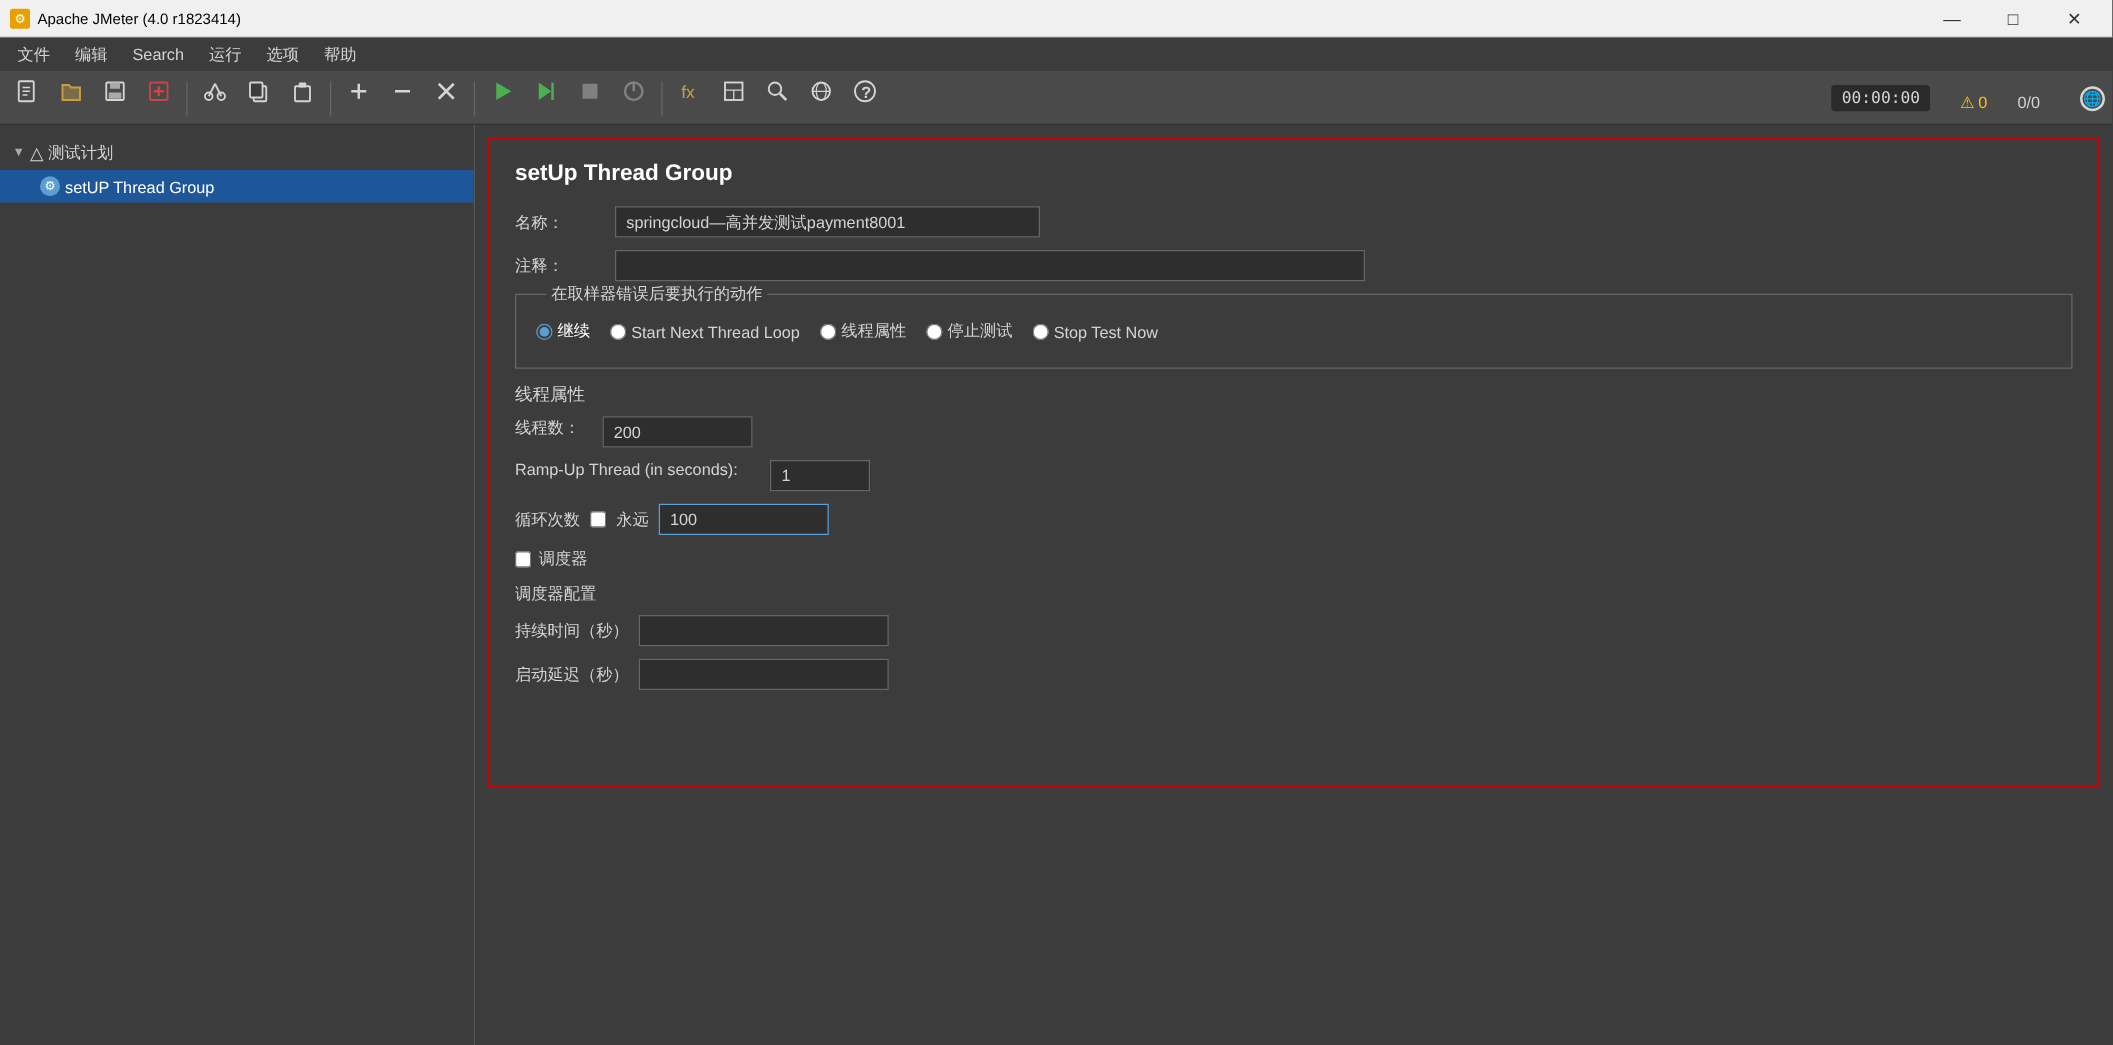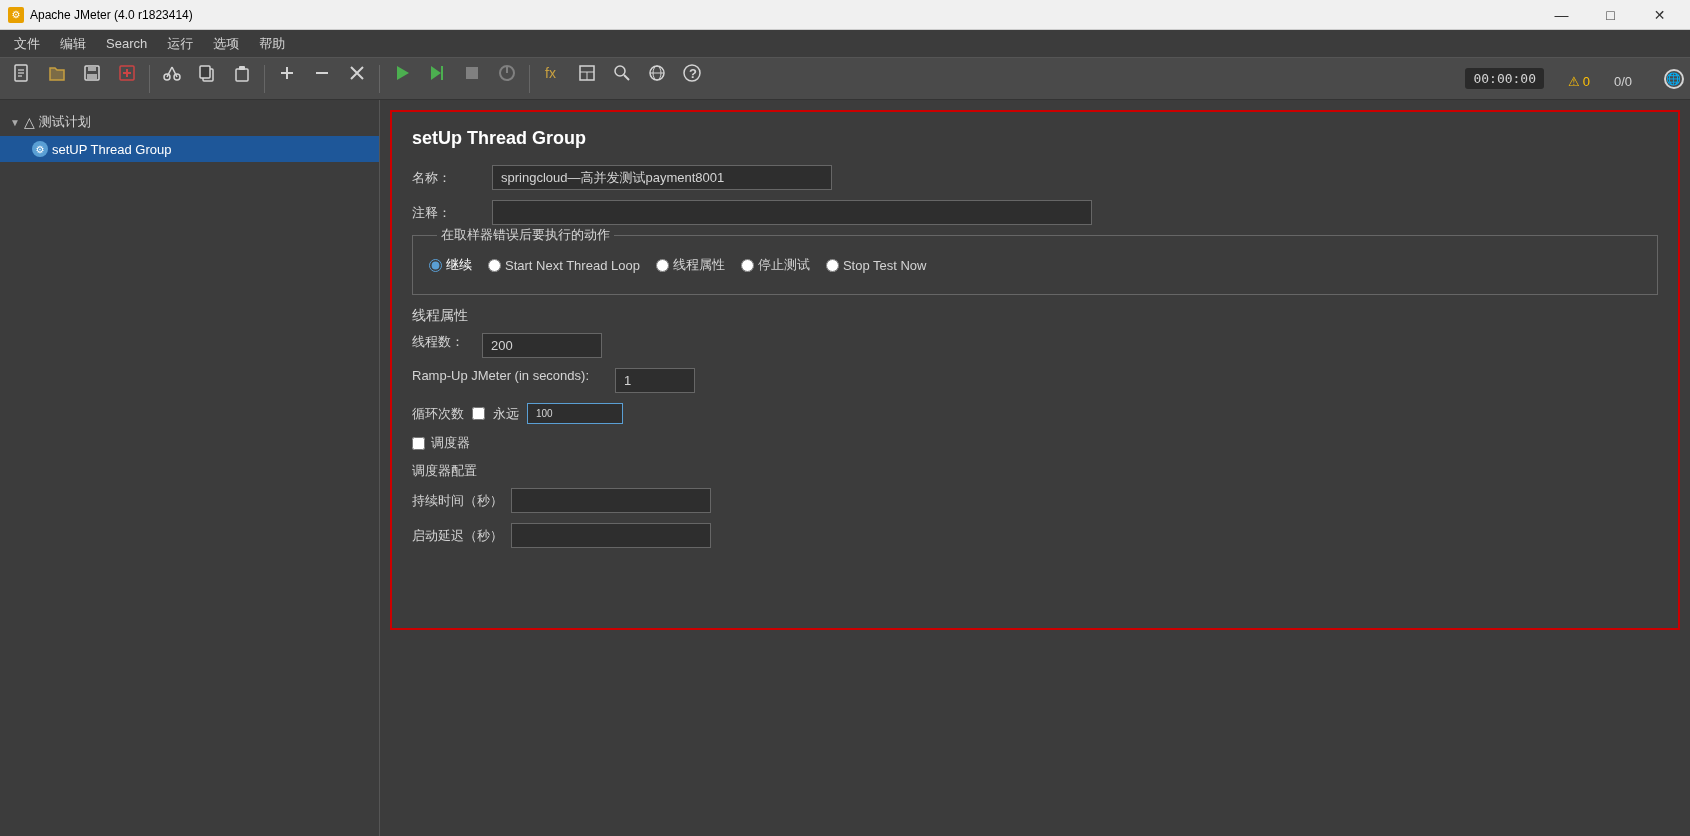--- a/index.html
+++ b/index.html
@@ -289,22 +289,22 @@
       display: flex;
       align-items: center;
       gap: 8px;
       margin-bottom: 10px;
     }
     .loop-input {
       background: #2e2e2e;
       border: 1px solid #5a9fd4;
       color: #d4d4d4;
       padding: 4px 8px;
-      font-size: 10px;
-      width: 96px;
+      font-size: 13px;
+      width: 136px;
       outline: none;
     }
 
     .ramp-label {
       color: #d4d4d4;
       font-size: 13px;
       margin-right: 8px;
     }
     .ramp-input {
       background: #2e2e2e;
@@ -581,21 +581,21 @@
       </div>
 
       <div class="section-title">线程属性</div>
 
       <div class="prop-row">
         <span class="prop-label">线程数：</span>
         <input type="text" class="prop-input" value="200" style="">
       </div>
 
       <div class="prop-row">
-        <span class="ramp-label">Ramp-Up JMeter (in seconds):</span>
+        <span class="ramp-label">Ramp-Up Thread (in seconds):</span>
         <input type="text" class="ramp-input" value="1" style="">
       </div>
 
       <div class="loop-row">
         <span class="prop-label">循环次数</span>
         <input type="checkbox" class="checkbox-input" style="">
         <span class="prop-label">永远</span>
         <input type="text" class="loop-input" value="100" style="">
       </div>
 

